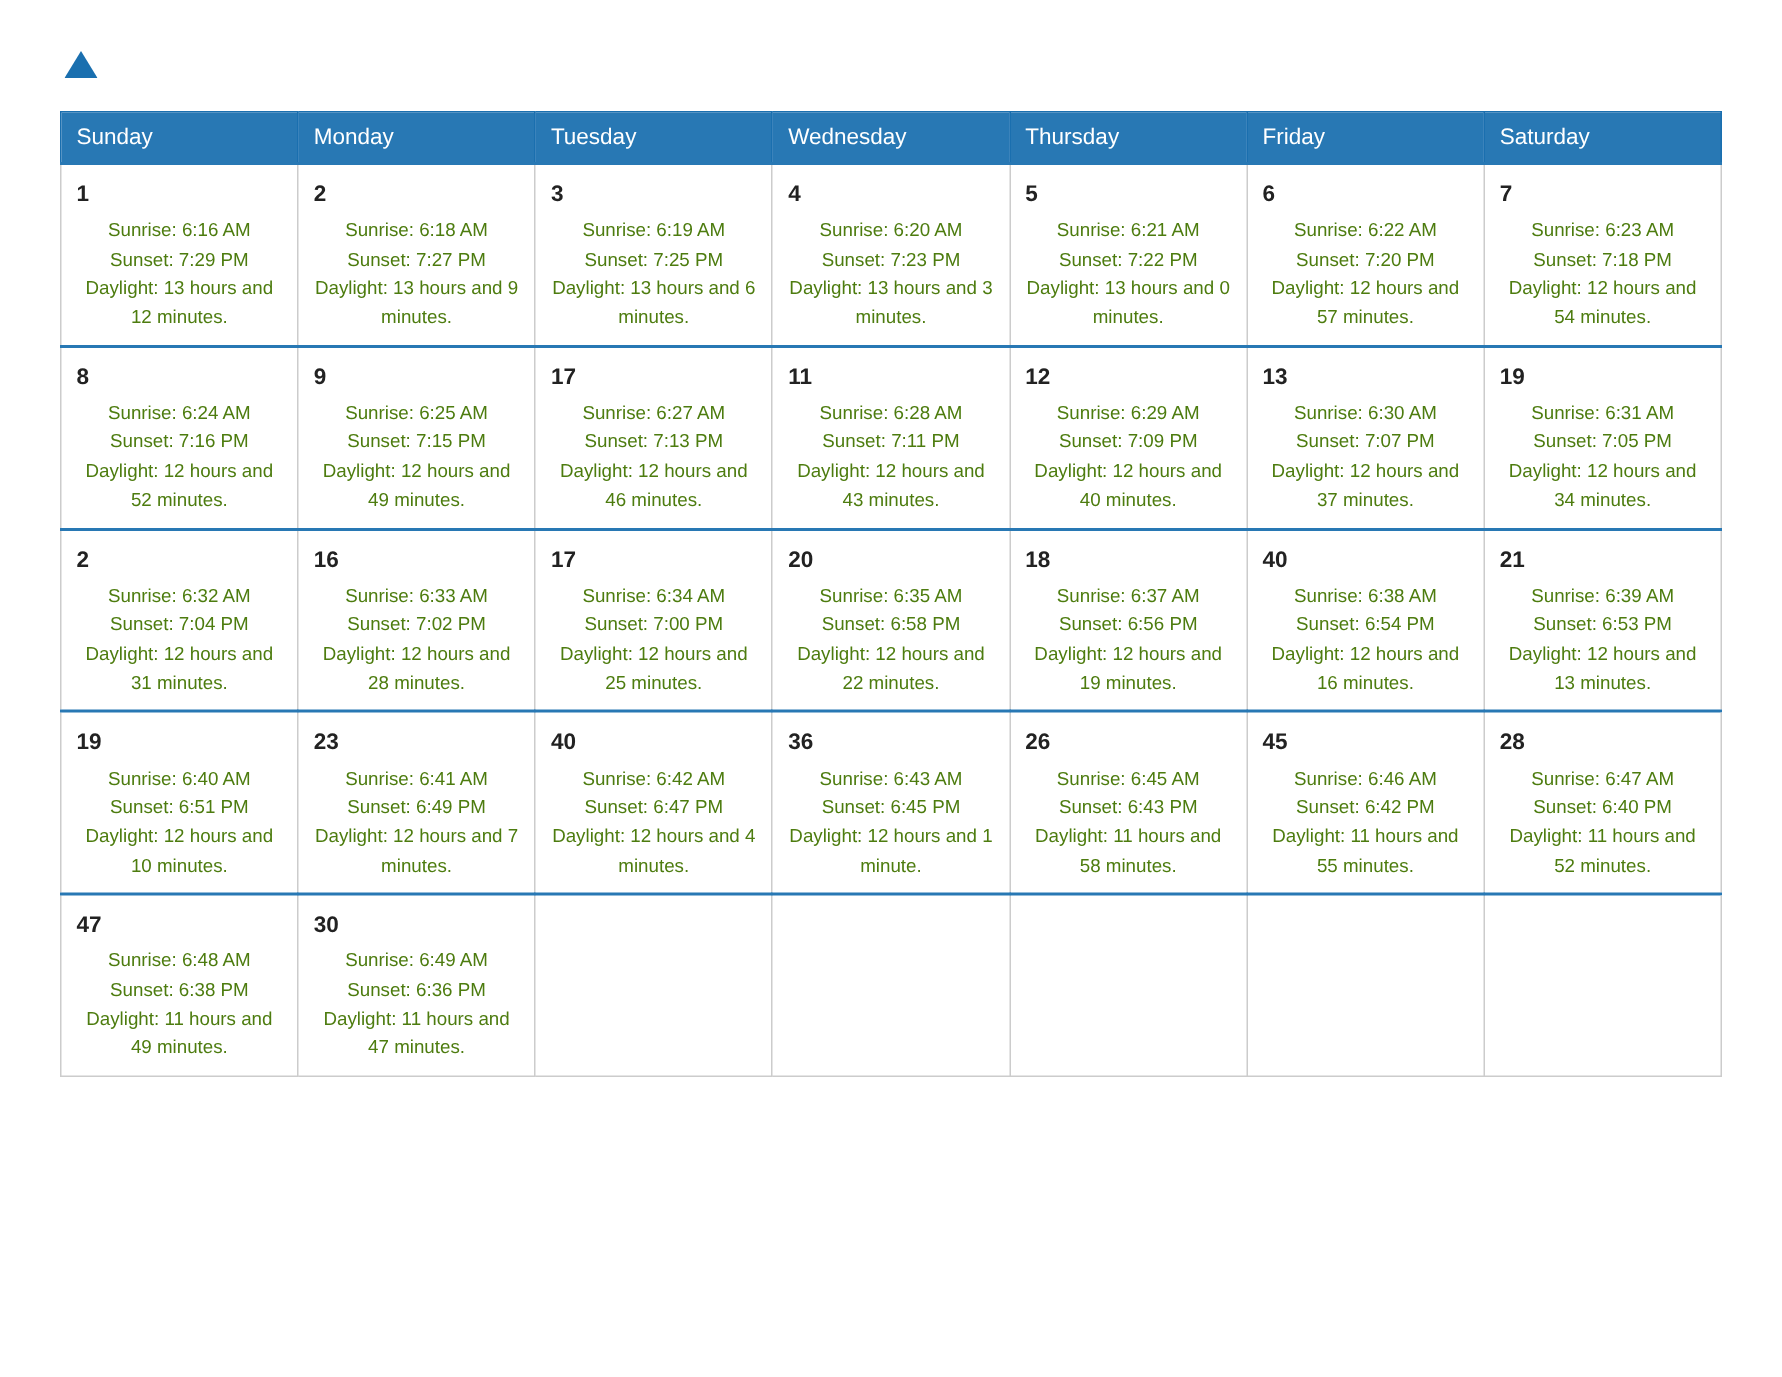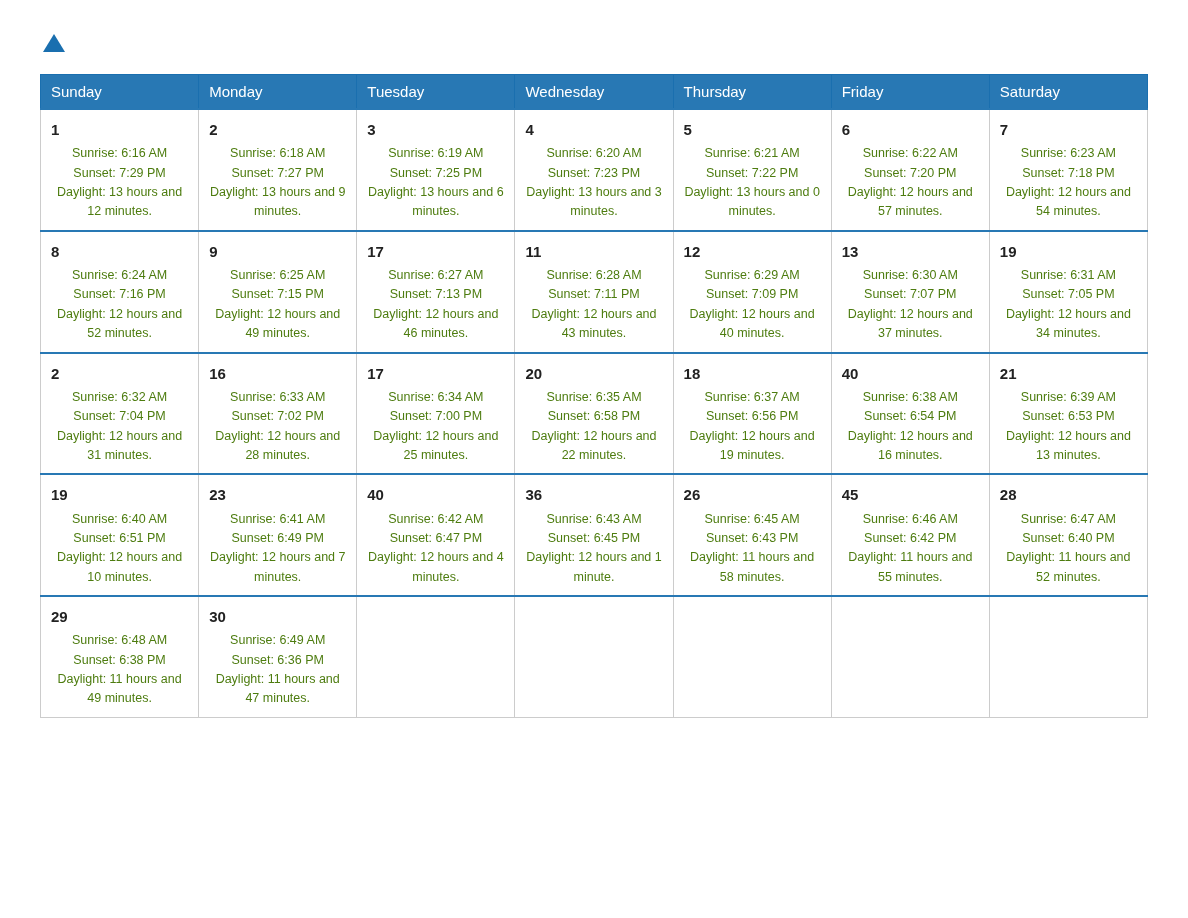--- a/index.html
+++ b/index.html
@@ -247,21 +247,21 @@
           <span class="day-num">45</span>
           <div class="day-info">Sunrise: 6:46 AM<br>Sunset: 6:42 PM<br>Daylight: 11 hours and 55 minutes.</div>
         </td>
         <td>
           <span class="day-num">28</span>
           <div class="day-info">Sunrise: 6:47 AM<br>Sunset: 6:40 PM<br>Daylight: 11 hours and 52 minutes.</div>
         </td>
       </tr>
       <tr>
         <td>
-          <span class="day-num">29</span>
+          <span class="day-num">47</span>
           <div class="day-info">Sunrise: 6:48 AM<br>Sunset: 6:38 PM<br>Daylight: 11 hours and 49 minutes.</div>
         </td>
         <td>
           <span class="day-num">30</span>
           <div class="day-info">Sunrise: 6:49 AM<br>Sunset: 6:36 PM<br>Daylight: 11 hours and 47 minutes.</div>
         </td>
         <td class="empty-cell"></td>
         <td class="empty-cell"></td>
         <td class="empty-cell"></td>
         <td class="empty-cell"></td>

